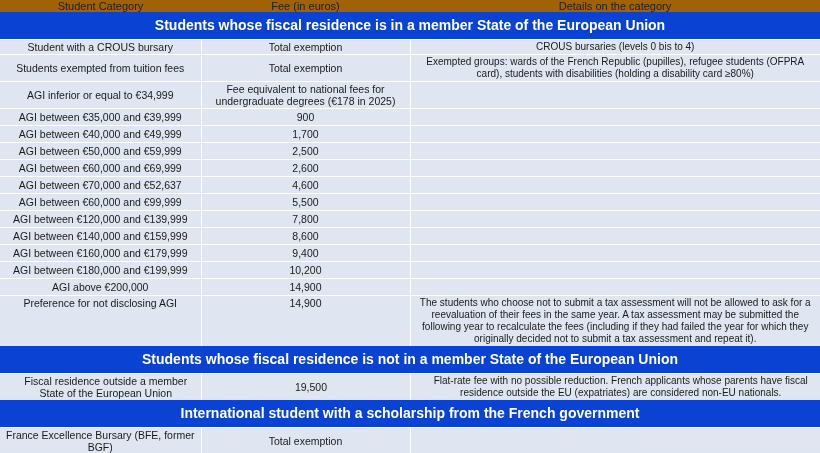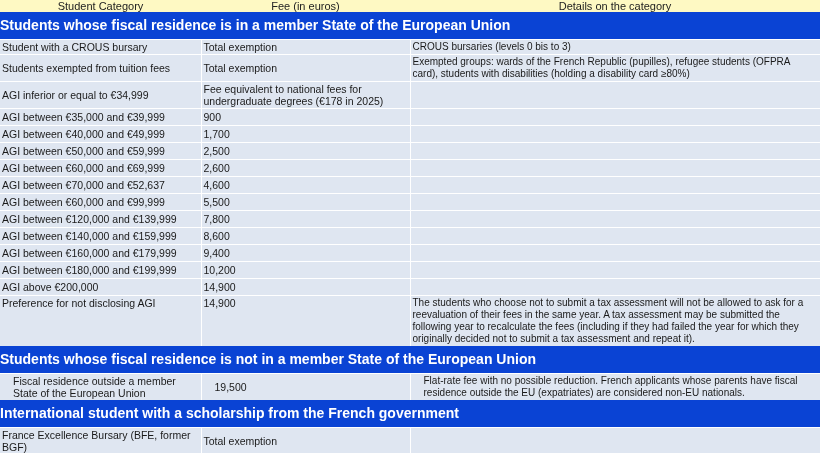--- a/index.html
+++ b/index.html
@@ -1,22 +1,22 @@
 <!DOCTYPE html>
 <html><head>
 <meta charset="utf-8">
 <style>
   html, body { margin: 0; padding: 0; background: #ffffff; }
   body { width: 820px; height: 453px; overflow: hidden; font-family: "Liberation Sans", sans-serif; color: #1a1a1a; }
   table { border-collapse: collapse; width: 820px; table-layout: fixed; }
   col.c1 { width: 201px; }
   col.c2 { width: 209px; }
   col.c3 { width: 410px; }
-  th { font-weight: normal; font-size: 11px; height: 12px; padding: 0; background: #fef9c3; color: #222; line-height: 12px; }
-  td { font-size: 10.5px; text-align: left; vertical-align: middle; padding: 1px 2px; line-height: 12px; background: #dfe6f1; border-top: 1.5px solid #ffffff; border-right: 1.5px solid #ffffff; margin-left: 28px; }
+  th { font-weight: normal; font-size: 11px; height: 12px; padding: 0; background: #a16207; color: #222; line-height: 12px; }
+  td { font-size: 10.5px; text-align: center; vertical-align: middle; padding: 1px 2px; line-height: 12px; background: #dfe6f1; border-top: 1.5px solid #ffffff; border-right: 1.5px solid #ffffff; margin-left: 28px; }
   td:last-child { border-right: none; }
   tr.section td { background: #0a43d4; color: #ffffff; font-weight: bold; font-size: 14px; height: 22px; padding: 2px 0 3px; line-height: 16px; border-top: none; }
   tr.r1 td { height: 11px; }
   tr.r2 td { height: 14px; }
   tr.r3 td { height: 23px; }
   tr.rnorm td { height: 14px; }
   tr.rbig td { height: 43px; }
   tr.r-ext td { height: 24px; padding-left: 13px; }
   tr.r-last td { height: 22px; }
   td.d { font-size: 10px; }
@@ -37,21 +37,21 @@
       <th>Details on the category</th>
     </tr>
   </thead>
   <tbody>
     <tr class="section">
       <td colspan="3">Students whose fiscal residence is in a member State of the European Union</td>
     </tr>
     <tr class="r1">
       <td>Student with a CROUS bursary</td>
       <td>Total exemption</td>
-      <td class="d">CROUS bursaries (levels 0 bis to 3)</td>
+      <td class="d">CROUS bursaries (levels 0 bis to 4)</td>
     </tr>
     <tr class="r2">
       <td>Students exempted from tuition fees</td>
       <td>Total exemption</td>
       <td class="d">Exempted groups: wards of the French Republic (pupilles), refugee students (OFPRA card), students with disabilities (holding a disability card ≥80%)</td>
     </tr>
     <tr class="r3">
       <td>AGI inferior or equal to €34,999</td>
       <td>Fee equivalent to national fees for undergraduate degrees (€178 in 2025)</td>
       <td class="d"></td>

